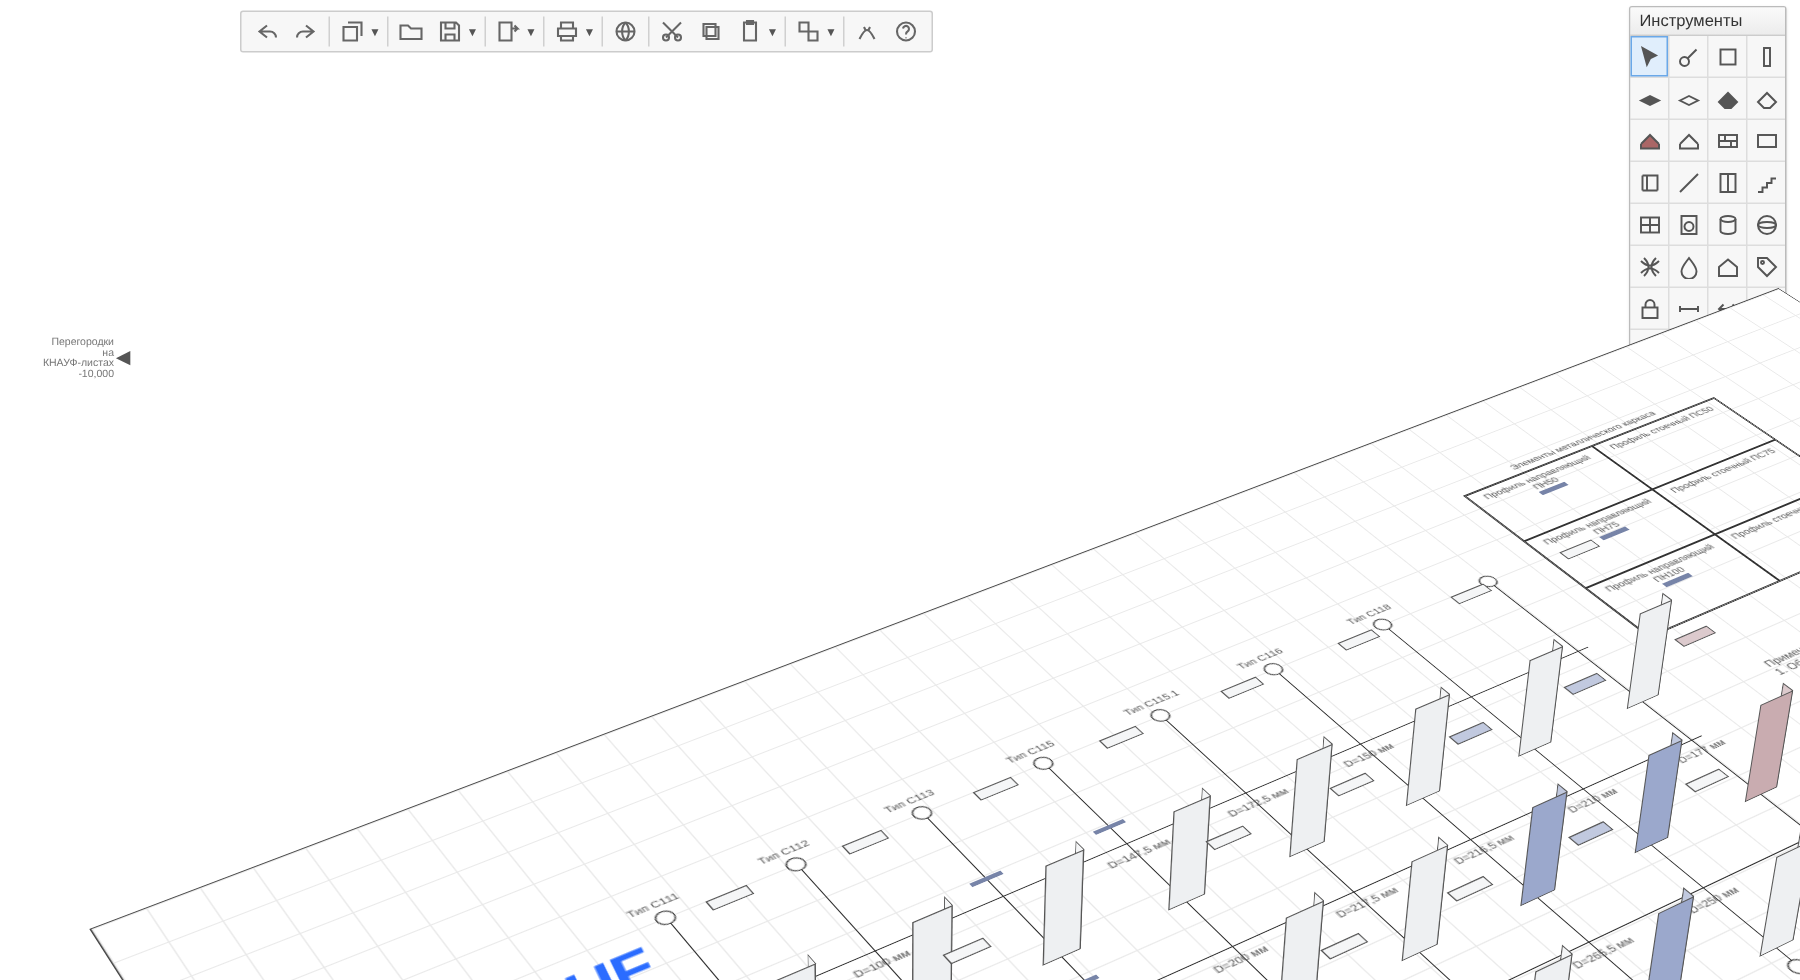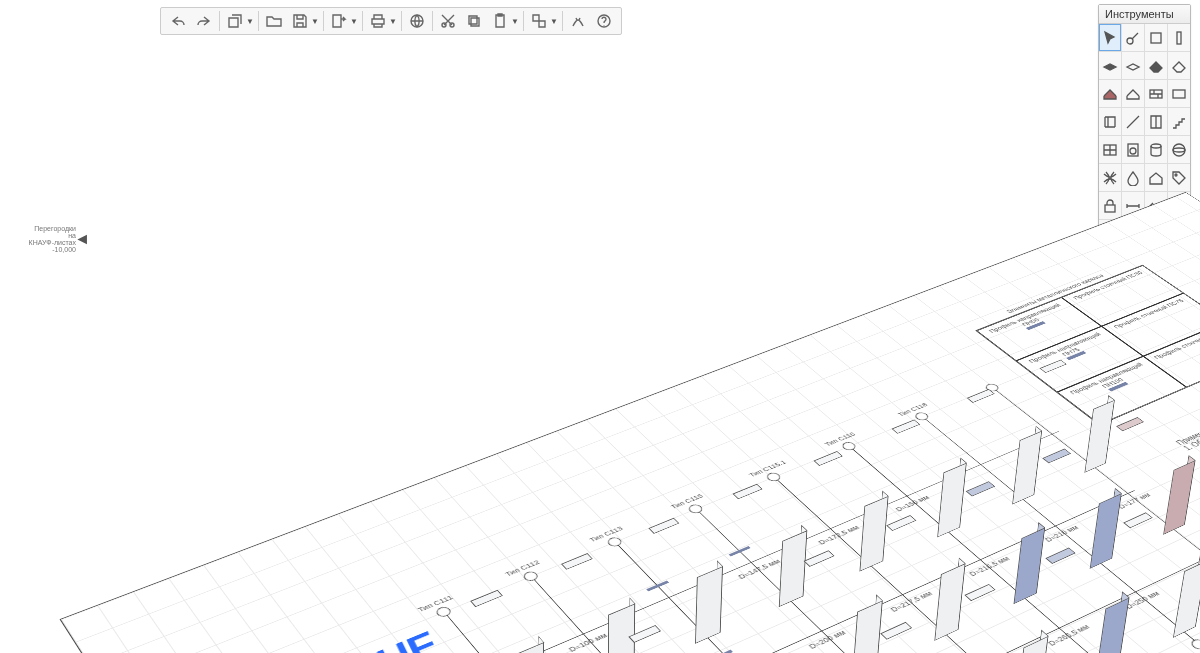--- a/index.html
+++ b/index.html
@@ -39,21 +39,21 @@
   .tb-dd {
     width: 8px; display:flex; align-items:center; justify-content:center; color:#555; font-size:8px;
     margin-left:-2px; margin-right:2px;
   }
   .tb-btn svg { width: 16px; height: 16px; stroke: #666; fill: none; stroke-width:1.4; }
 
   
   .tool-panel {
     position: absolute;
     top: 4px; right: 9px;
-    width: 93px;
+    width: 105px;
     border: 1px solid #bbb;
     border-radius: 2px;
     background: #f7f7f7;
     box-shadow: 0 1px 2px rgba(0,0,0,.1);
   }
   .tool-panel-title {
     font-size: 11px;
     padding: 3px 6px;
     color: #333;
     background: linear-gradient(#fafafa,#ececec);

